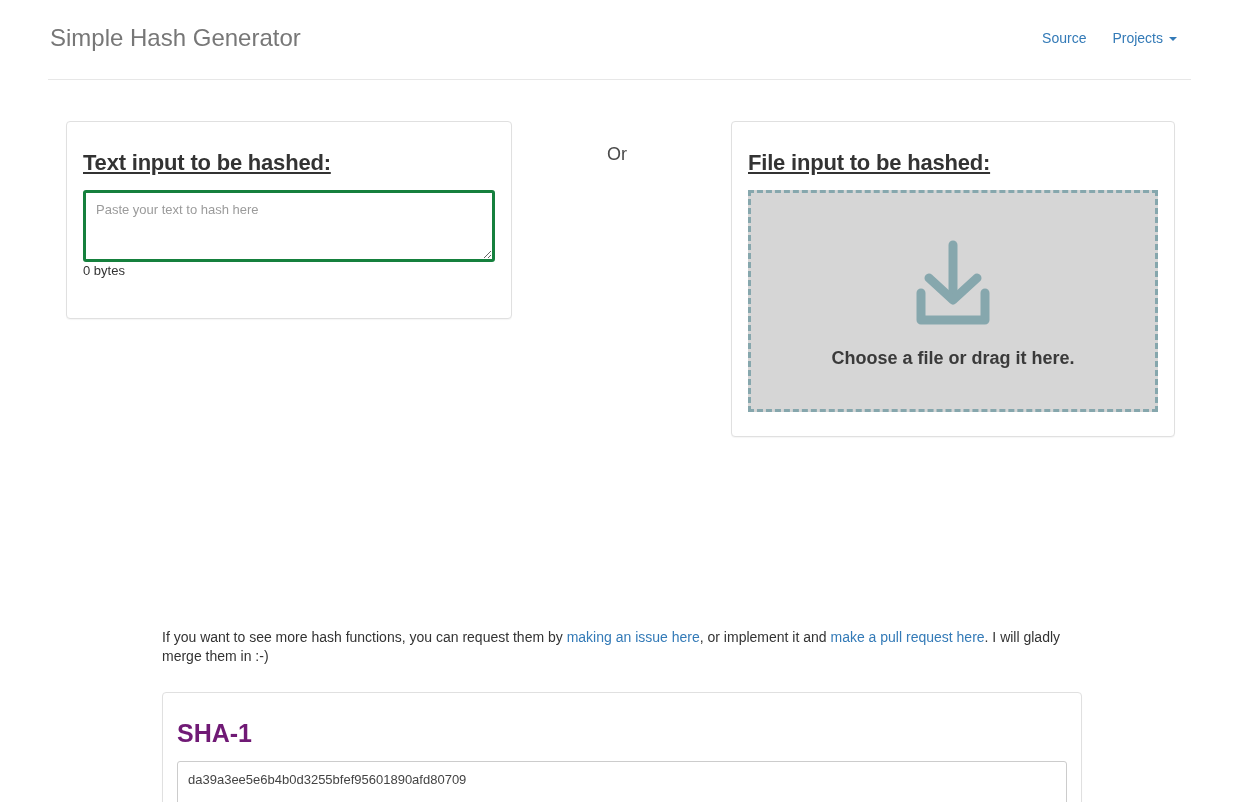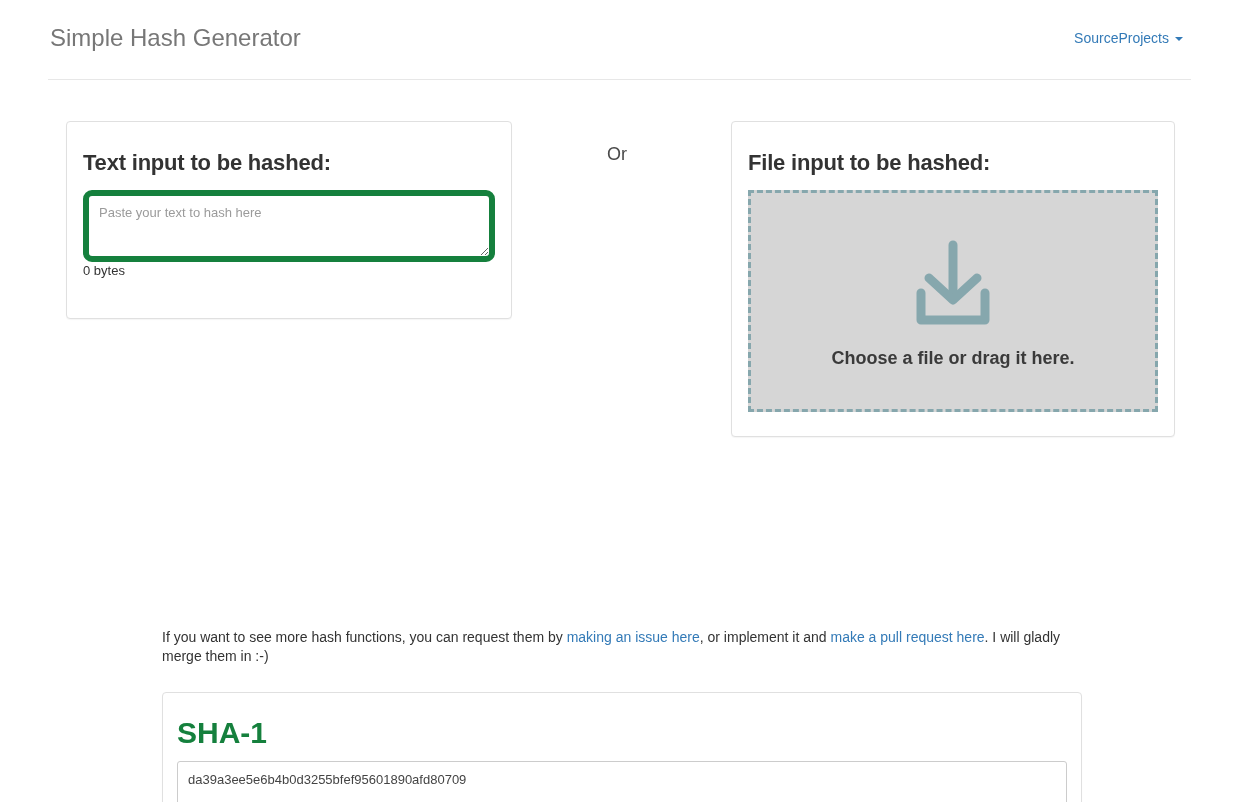--- a/index.html
+++ b/index.html
@@ -32,24 +32,25 @@
     top: 23px;
     font-size: 24px;
     line-height: 30px;
     color: #777777;
     font-weight: normal;
     margin: 0;
     white-space: nowrap;
   }
   .nav-links {
     position: absolute;
-    right: 8px;
+    right: 14px;
     top: 28px;
     display: flex;
     align-items: center;
+    gap: 26px;
   }
   .nav-link {
     color: #337ab7;
     font-size: 14px;
     line-height: 20px;
     text-decoration: none;
     cursor: pointer;
     display: inline-flex;
     align-items: center;
     gap: 6px;
@@ -93,32 +94,33 @@
     width: 446px;
     height: 198px;
   }
   .card-heading {
     font-size: 22px;
     line-height: 26px;
     font-weight: bold;
     color: #333333;
     margin: 12px 0 14px 0;
     letter-spacing: -0.2px;
+    text-decoration: underline;
   }
   textarea.ta {
     display: block;
     width: 100%;
     height: 72px;
     padding: 8px 10px;
     font-family: "Liberation Sans", sans-serif;
     font-size: 13px;
     line-height: 18px;
     color: #444444;
-    border: 6px solid #15803d;
-    border-radius: 9px;
+    border: 3px solid #15803d;
+    border-radius: 3px;
     background: #ffffff;
     resize: both;
     outline: none;
   }
   textarea.ta::placeholder { color: #9b9b9b; }
   .byte-count {
     font-size: 13px;
     line-height: 18px;
     color: #333333;
   }
@@ -180,24 +182,24 @@
   
   .card-result {
     position: absolute;
     left: 162px;
     top: 571px;
     width: 920px;
     height: 197px;
   }
   .result-body { padding: 16px 14px; }
   .result-heading {
-    font-size: 30px;
+    font-size: 25px;
     line-height: 28px;
     font-weight: bold;
-    color: #15803d;
+    color: #701a75;
     margin: 10px 0 14px 0;
   }
   textarea.result-ta {
     display: block;
     width: 100%;
     height: 70px;
     padding: 9px 10px;
     font-family: "Liberation Sans", sans-serif;
     font-size: 13px;
     line-height: 18px;

